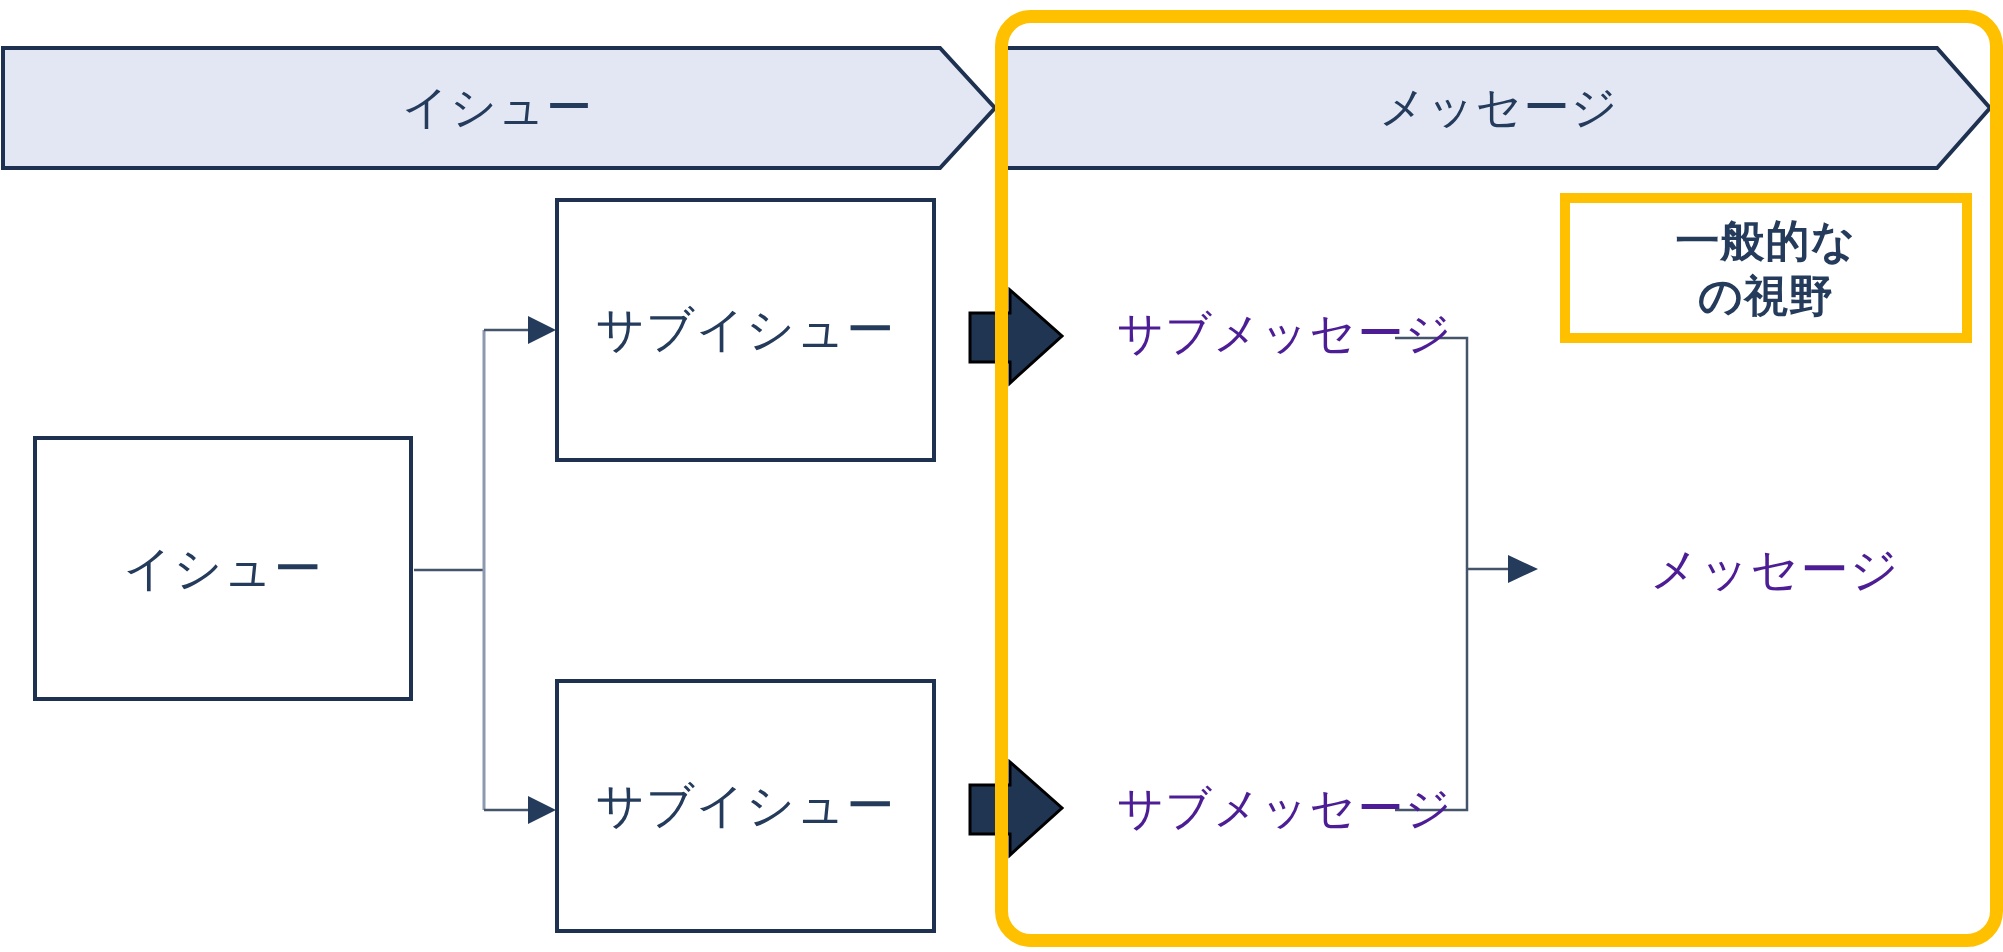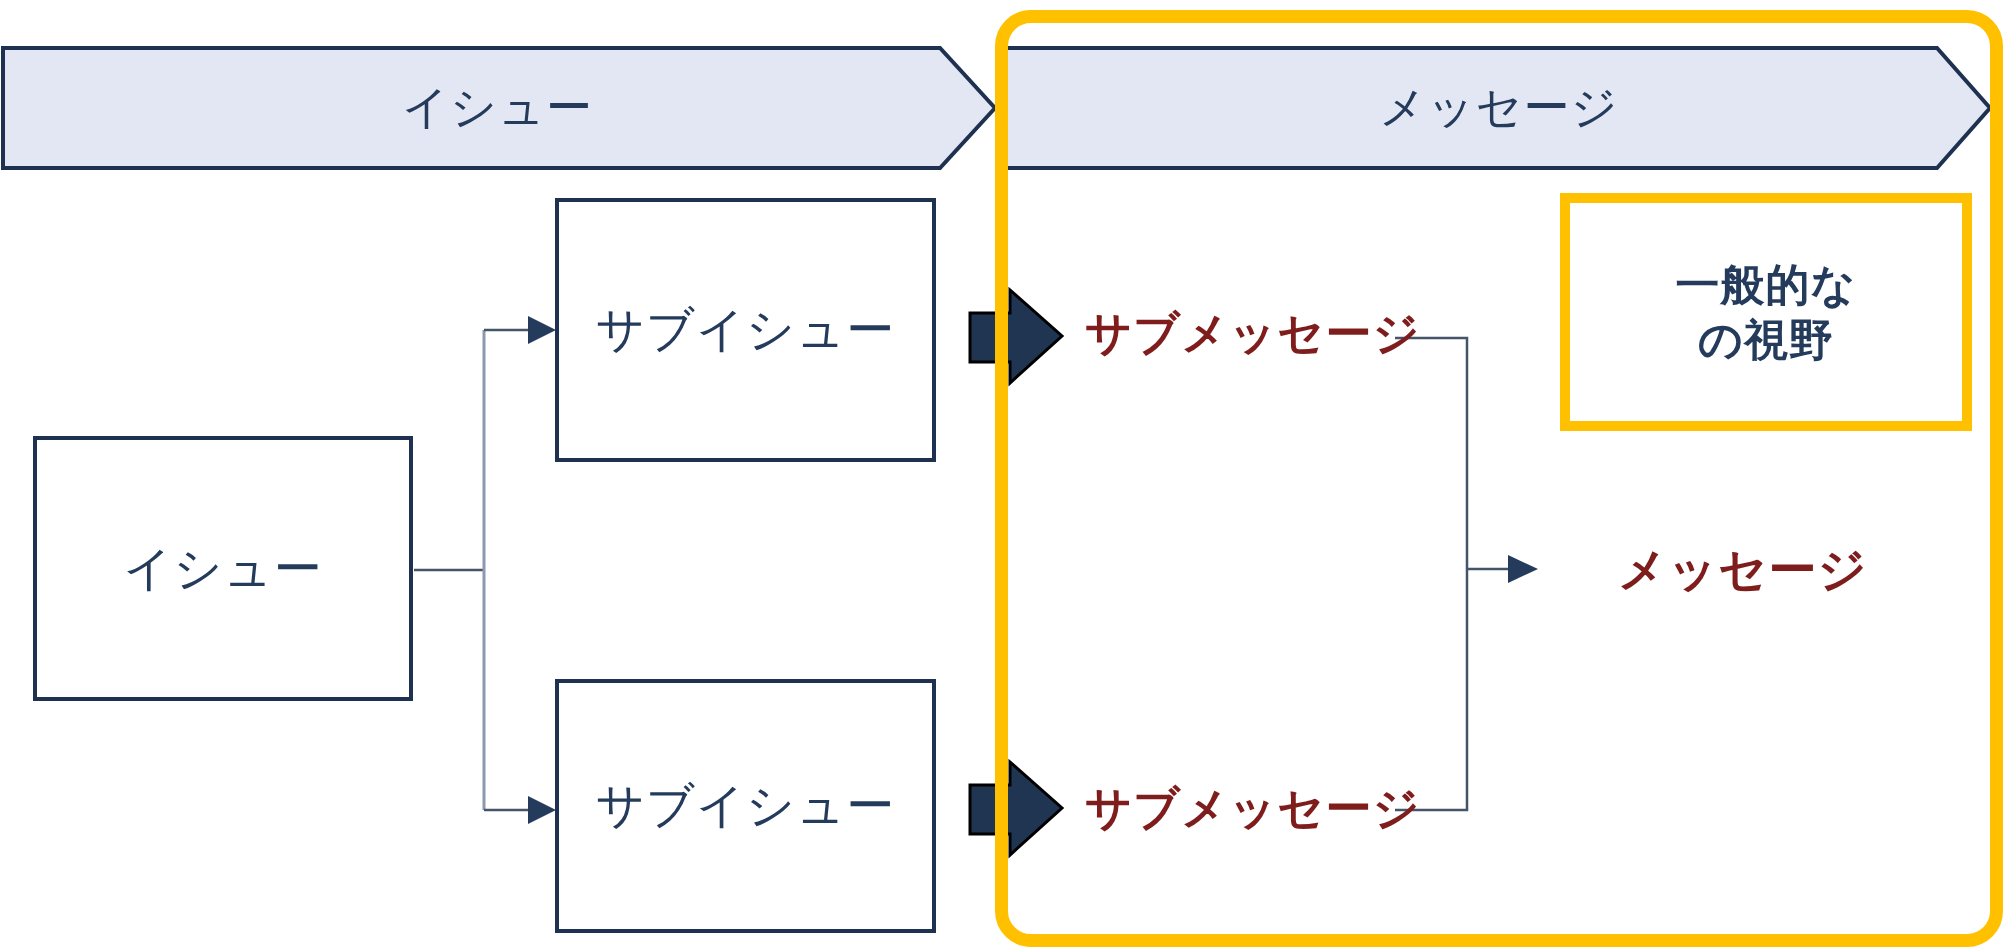--- a/index.html
+++ b/index.html
@@ -11,30 +11,30 @@
   .banner-label{
     position:absolute;top:48px;height:120px;display:flex;align-items:center;justify-content:center;
     font-size:46px;font-weight:400;color:#243B5C;z-index:2;letter-spacing:1px;
   }
   .node-box{
     position:absolute;box-sizing:border-box;border:4px solid #1F3150;background:#ffffff;
     display:flex;align-items:center;justify-content:center;z-index:2;
   }
   .node-box .box-label{font-size:48px;font-weight:400;color:#243B5C;letter-spacing:1px;}
   .float-label{
-    position:absolute;z-index:3;font-weight:700;color:#7f1d1d;white-space:nowrap;letter-spacing:1px;
+    position:absolute;z-index:3;font-weight:400;color:#4c1d95;white-space:nowrap;letter-spacing:1px;margin-left:32px;
   }
   .sub-message{font-size:46px;height:56px;line-height:56px;}
   .main-message{font-size:48px;height:58px;line-height:58px;}
   .big-frame{
     position:absolute;left:995px;top:10px;width:1008px;height:937px;box-sizing:border-box;
     border:13px solid #FFC000;border-radius:36px;z-index:5;pointer-events:none;background:transparent;
   }
   .callout{
-    position:absolute;left:1560px;top:193px;width:412px;height:238px;box-sizing:border-box;
+    position:absolute;left:1560px;top:193px;width:412px;height:150px;box-sizing:border-box;
     border:10px solid #FFC000;background:#ffffff;z-index:6;
     display:flex;flex-direction:column;align-items:center;justify-content:center;
   }
   .callout .callout-line{
     font-size:44px;line-height:55px;font-weight:700;color:#243B5C;text-align:center;letter-spacing:1px;
   }
 </style>
 </head>
 <body>
 

